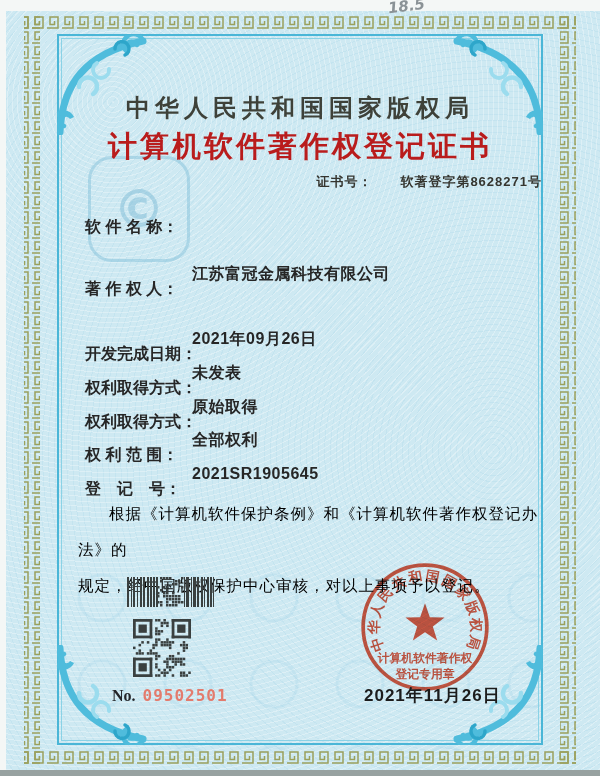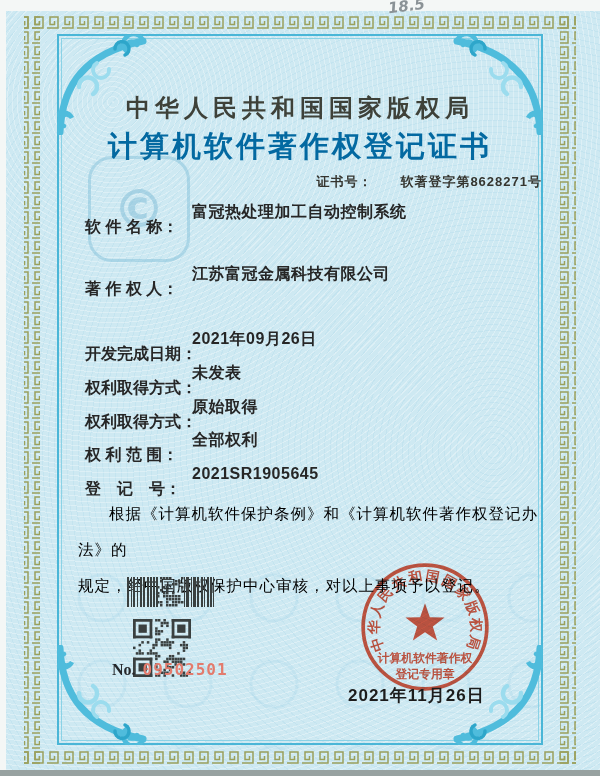--- a/index.html
+++ b/index.html
@@ -21,41 +21,41 @@
   .orn{width:100px;height:100px;}
   .orn.tl{left:57px;top:35px;}
   .orn.tr{left:443px;top:35px;transform:scaleX(-1);}
   .orn.bl{left:57px;top:645px;transform:scaleY(-1);}
   .orn.br{left:443px;top:645px;transform:scale(-1,-1);}
   .hand{position:absolute;left:388px;top:-3px;font:italic 600 15px "DejaVu Sans",sans-serif;
         color:#8a9296;transform:rotate(-7deg);z-index:5;}
   .title1{position:absolute;top:92px;left:0;width:100%;text-align:center;z-index:3;
           font:bold 24px "Liberation Serif",serif;letter-spacing:5px;color:#3e4139;}
   .title2{position:absolute;top:127px;left:0;width:100%;text-align:center;z-index:3;
-          font:bold 29px "Liberation Serif",serif;letter-spacing:3px;color:#0369a1;}
+          font:bold 29px "Liberation Serif",serif;letter-spacing:3px;color:#b91c1c;}
   .certno{position:absolute;top:173px;right:58px;z-index:3;
           font:bold 13px "Liberation Sans",sans-serif;letter-spacing:1px;color:#35352f;}
   .certno .cv{margin-left:28px;}
   .emboss{position:absolute;left:88px;top:156px;width:96px;height:100px;z-index:1;
           border:3px solid rgba(125,188,214,.45);border-radius:24px;
           display:flex;align-items:center;justify-content:center;
           color:rgba(125,188,214,.50);font:bold 52px "DejaVu Sans",sans-serif;}
   .row{position:absolute;left:85px;z-index:3;font:bold 16px "Liberation Sans",sans-serif;color:#262626;}
   .row .lbl{position:absolute;left:0;top:16px;white-space:nowrap;}
   .row .val{position:absolute;left:107px;top:0;white-space:nowrap;letter-spacing:.5px;line-height:21px;}
   .r1{top:201px}.r2{top:263px}.r3{top:328px}.r4{top:362px}.r5{top:396px}.r6{top:429px}.r7{top:463px}
   .statement{position:absolute;left:78px;right:60px;top:496px;z-index:3;
              font:400 15.5px "Liberation Serif",serif;line-height:36px;color:#000000;letter-spacing:1px;}
   .statement .l1{text-indent:2em;}
   .barcode{position:absolute;left:127px;top:576px;z-index:3;}
   .qr{position:absolute;left:133px;top:619px;z-index:3;}
-  .no-line{position:absolute;left:112px;top:660px;z-index:3;font:bold 16px "Liberation Serif",serif;color:#24262a;}
+  .no-line{position:absolute;left:112px;top:686px;z-index:3;font:bold 16px "Liberation Serif",serif;color:#24262a;}
   .no-line .num{color:#e37b6d;font-family:"DejaVu Sans Mono",monospace;font-weight:600;letter-spacing:1px;margin-left:7px;}
   .seal{position:absolute;left:358px;top:560px;z-index:4;mix-blend-mode:multiply;opacity:.92;}
-  .date{position:absolute;left:348px;top:684px;z-index:5;
+  .date{position:absolute;left:364px;top:684px;z-index:5;
         font:bold 17px "Liberation Sans",sans-serif;color:#1c1c1c;letter-spacing:1px;}
 </style>
 </head>
 <body>
 
 <div class="photo">
   <div class="paper"></div>
   <div class="emblems"></div>
   <div class="edge-bottom"></div>
 
@@ -115,21 +115,20 @@
     <span>证书号：</span><span class="cv">软著登字第8628271号</span>
   </div>
 
   <div class="emboss">
     <span>©</span>
   </div>
 
   <div class="row r1">
     <span class="lbl">软 件 名 称：</span>
     <span class="val">
-      <span style="display:block">富冠热处理加工自动控制系统</span>
     </span>
   </div>
   <div class="row r2">
     <span class="lbl">著 作 权 人：</span>
     <span class="val">江苏富冠金属科技有限公司</span>
   </div>
   <div class="row r3">
     <span class="lbl">开发完成日期：</span>
     <span class="val">2021年09月26日</span>
   </div>

